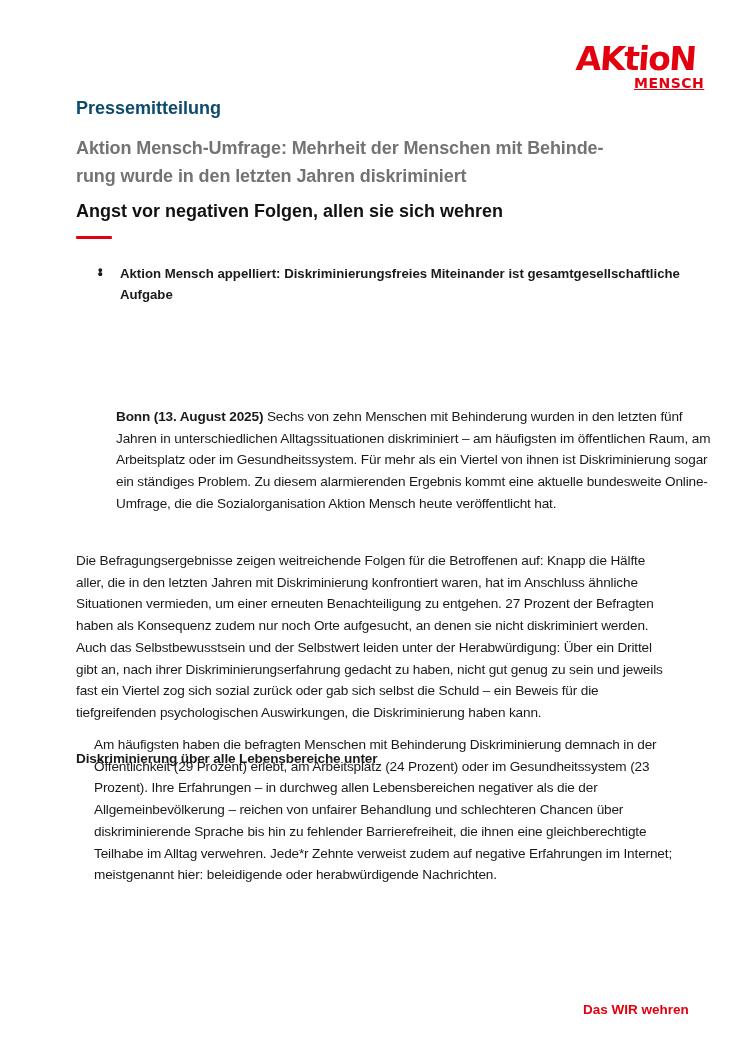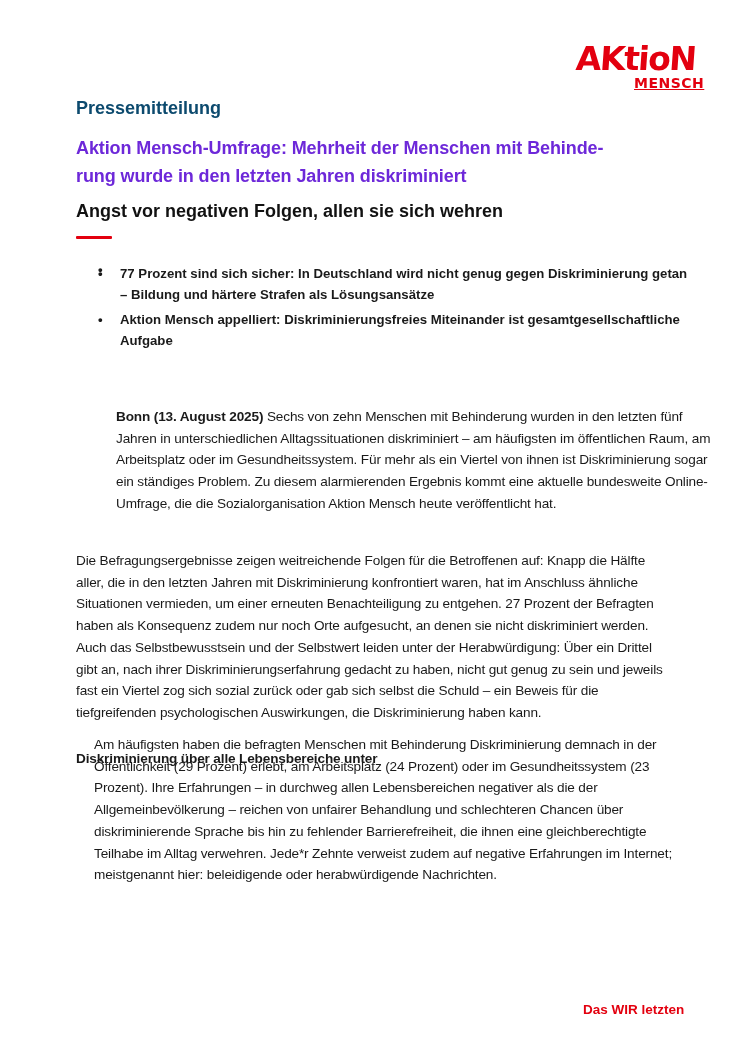--- a/index.html
+++ b/index.html
@@ -4,21 +4,21 @@
   <style>
     * { margin: 0; padding: 0; box-sizing: border-box; }
     html, body { width: 746px; height: 1054px; background: #ffffff; overflow: hidden; }
     body { position: relative; font-family: "Liberation Sans", sans-serif; color: #1a1a1a; }
 
     .logo { position: absolute; left: 576px; top: 42px; width: 150px; height: 60px; }
     .logo-top { position: absolute; left: 0; top: 0; font-family: "DejaVu Sans", sans-serif; font-weight: bold; font-size: 33px; color: #e3000f; letter-spacing: -1.5px; line-height: 34px; transform: skewX(-4deg); }
     .logo-bottom { position: absolute; left: 58px; top: 33px; font-family: "DejaVu Sans", sans-serif; font-weight: bold; font-size: 14px; color: #e3000f; letter-spacing: 0.5px; line-height: 16px; text-decoration: underline; }
 
     .kicker { position: absolute; left: 76px; top: 97px; font-size: 18px; font-weight: bold; color: #0c4a6e; line-height: 22px; }
-    .headline { position: absolute; left: 76px; top: 134px; width: 590px; font-size: 18px; font-weight: bold; color: #6d28d9; line-height: 28px; letter-spacing: -0.1px; }
+    .headline { position: absolute; left: 76px; top: 134px; width: 590px; font-size: 18px; font-weight: bold; color: #737373; line-height: 28px; letter-spacing: -0.1px; }
     .subline { position: absolute; left: 76px; top: 199px; width: 600px; font-size: 18px; font-weight: bold; color: #111111; line-height: 24px; }
     .rule { position: absolute; left: 76px; top: 236px; width: 36px; height: 3px; background: #e3000f; border-radius: 1px; }
 
     .bullets { position: absolute; left: 98px; top: 259px; width: 590px; list-style: none; }
     .bullets li { position: relative; padding-left: 22px; font-size: 13.2px; font-weight: bold; line-height: 21px; margin-bottom: 4px; color: #1a1a1a; }
     .bullets li .dot { position: absolute; left: 0; top: 0; }
 
     .para { position: absolute; left: 76px; width: 600px; font-size: 13.6px; line-height: 21.7px; color: #1a1a1a; letter-spacing: -0.15px; }
     .p1 { top: 406px; margin-left: 40px; }
     .p2 { top: 550px; }
@@ -46,32 +46,31 @@
 <h2 class="subline">Angst vor negativen Folgen, allen sie sich wehren</h2>
 
 <div class="rule"></div>
 
 <ul class="bullets">
   <li>
     <span class="dot">•</span>
   </li>
   <li>
     <span class="dot">•</span>
-    <span>77 Prozent sind sich sicher: In Deutschland wird nicht genug gegen Diskriminierung getan – Bildung und härtere Strafen als Lösungsansätze</span>
   </li>
   <li>
     <span class="dot">•</span>
     <span>Aktion Mensch appelliert: Diskriminierungsfreies Miteinander ist gesamtgesellschaftliche Aufgabe</span>
   </li>
 </ul>
 
 <p class="para p1">
   <b>Bonn (13. August 2025)</b>
   <span>Sechs von zehn Menschen mit Behinderung wurden in den letzten fünf Jahren in unterschiedlichen Alltagssituationen diskriminiert – am häufigsten im öffentlichen Raum, am Arbeitsplatz oder im Gesundheitssystem. Für mehr als ein Viertel von ihnen ist Diskriminierung sogar ein ständiges Problem. Zu diesem alarmierenden Ergebnis kommt eine aktuelle bundesweite Online-Umfrage, die die Sozialorganisation Aktion Mensch heute veröffentlicht hat.</span>
 </p>
 
 <p class="para p2">Die Befragungsergebnisse zeigen weitreichende Folgen für die Betroffenen auf: Knapp die Hälfte aller, die in den letzten Jahren mit Diskriminierung konfrontiert waren, hat im Anschluss ähnliche Situationen vermieden, um einer erneuten Benachteiligung zu entgehen. 27 Prozent der Befragten haben als Konsequenz zudem nur noch Orte aufgesucht, an denen sie nicht diskriminiert werden. Auch das Selbstbewusstsein und der Selbstwert leiden unter der Herabwürdigung: Über ein Drittel gibt an, nach ihrer Diskriminierungserfahrung gedacht zu haben, nicht gut genug zu sein und jeweils fast ein Viertel zog sich sozial zurück oder gab sich selbst die Schuld – ein Beweis für die tiefgreifenden psychologischen Auswirkungen, die Diskriminierung haben kann.</p>
 
 <p class="para p3h">Diskriminierung über alle Lebensbereiche unter</p>
 
 <p class="para p3">Am häufigsten haben die befragten Menschen mit Behinderung Diskriminierung demnach in der Öffentlichkeit (29 Prozent) erlebt, am Arbeitsplatz (24 Prozent) oder im Gesundheitssystem (23 Prozent). Ihre Erfahrungen – in durchweg allen Lebensbereichen negativer als die der Allgemeinbevölkerung – reichen von unfairer Behandlung und schlechteren Chancen über diskriminierende Sprache bis hin zu fehlender Barrierefreiheit, die ihnen eine gleichberechtigte Teilhabe im Alltag verwehren. Jede*r Zehnte verweist zudem auf negative Erfahrungen im Internet; meistgenannt hier: beleidigende oder herabwürdigende Nachrichten.</p>
 
-<div class="footer-claim">Das WIR letzten</div>
+<div class="footer-claim">Das WIR wehren</div>
 
 </body></html>

